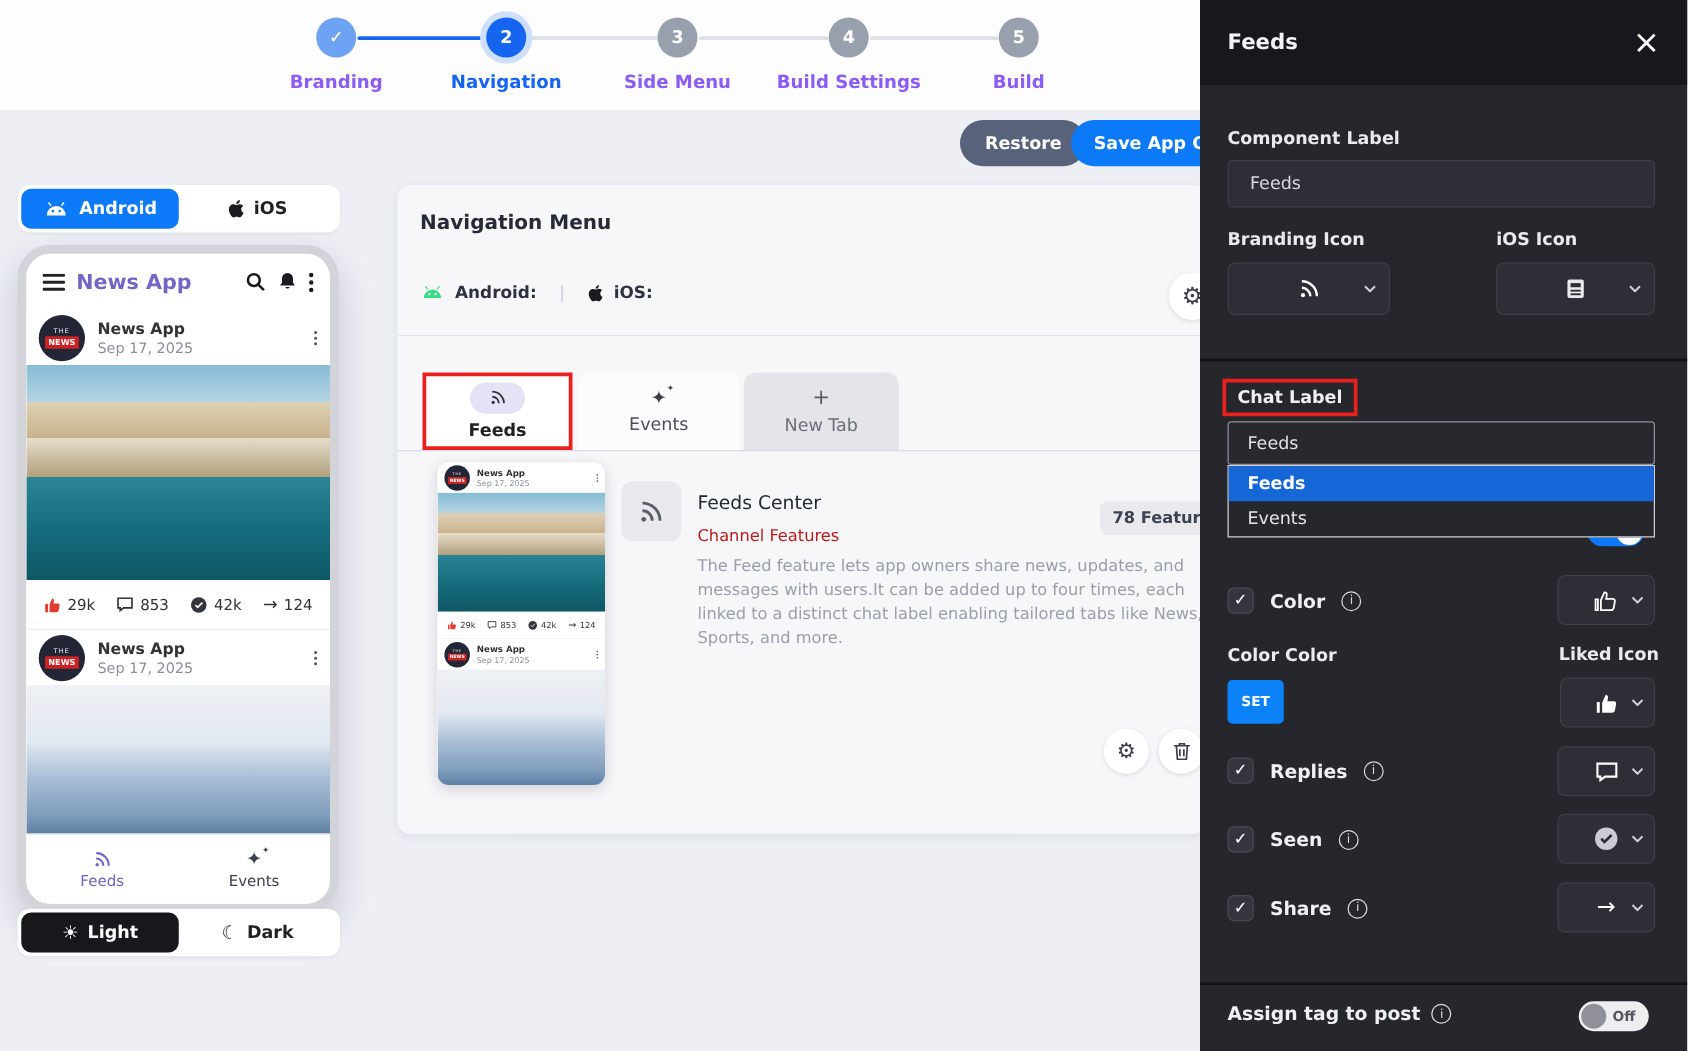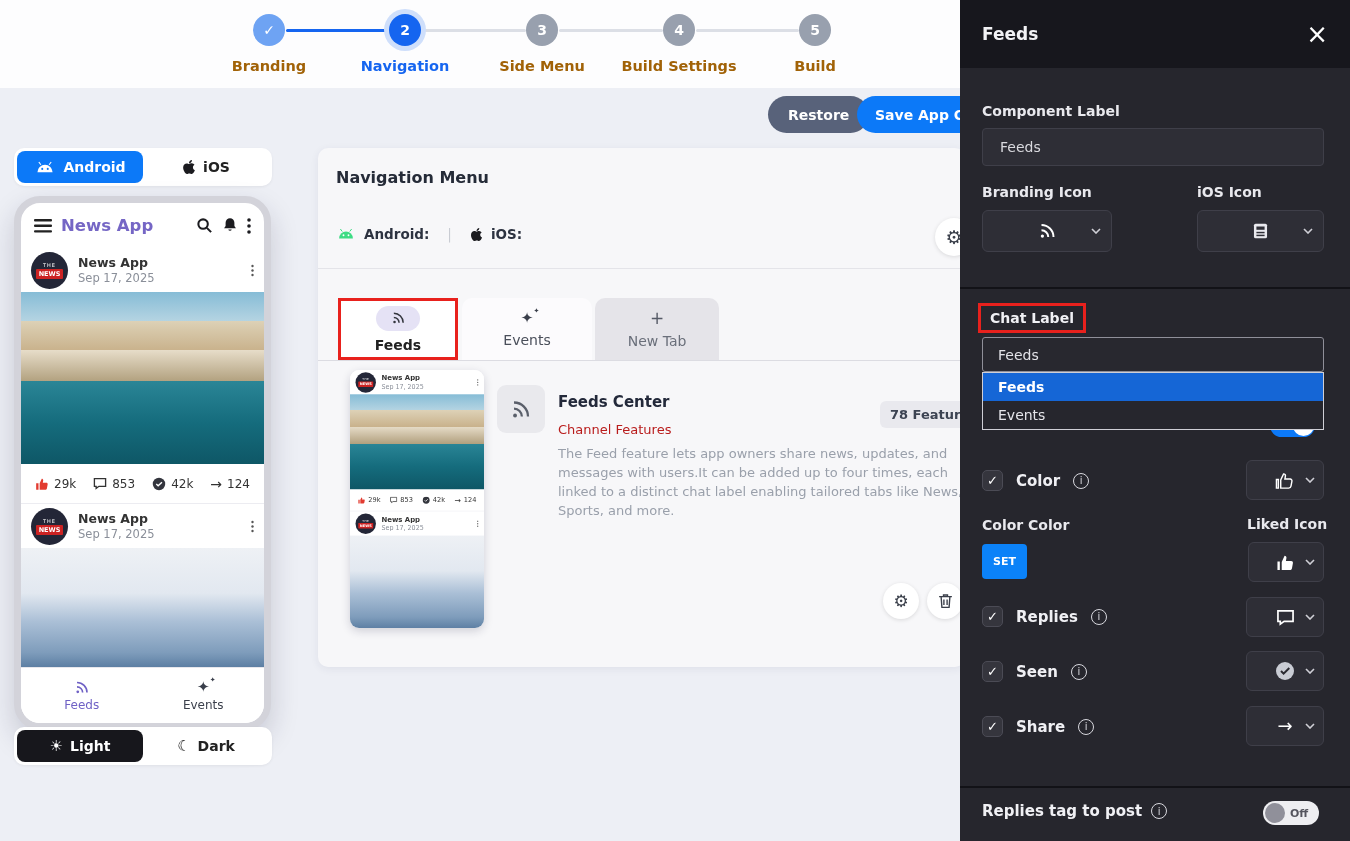--- a/index.html
+++ b/index.html
@@ -7,21 +7,21 @@
   .app { position:relative; width:1350px; height:841px; background:#edeff5; overflow:hidden; }
 
   
   .topstrip { position:absolute; left:0; top:0; width:960px; height:88px; background:#fdfdfe; }
   .step { position:absolute; top:14px; width:120px; margin-left:-60px; text-align:center; }
   .step .dot { width:32px; height:32px; border-radius:50%; margin:0 auto; display:flex; align-items:center; justify-content:center;
                color:#fff; font-weight:bold; font-size:14px; }
   .step.done .dot { background:#6ea3f3; }
   .step.active .dot { background:#1565f0; box-shadow:0 0 0 5px #cfdffb; }
   .step.todo .dot { background:#98a0ae; }
-  .step .lbl { margin-top:12px; font-size:14.5px; font-weight:bold; color:#a16207; }
+  .step .lbl { margin-top:12px; font-size:14.5px; font-weight:bold; color:#8b5cf6; }
   .step.active .lbl { color:#1565f0; }
   .conn { position:absolute; top:29px; height:3px; border-radius:2px; }
   .conn.blue { background:#1565f0; }
   .conn.gray { background:#dcdfe6; }
 
   .btn-pill { position:absolute; top:96px; height:37px; border-radius:19px; border:none; color:#fff;
               font-weight:bold; font-size:14px; font-family:inherit; padding:0 20px; cursor:pointer; }
   .btn-restore { left:768px; background:#58627a; }
   .btn-save { left:857px; background:#0c79f8; width:150px; text-align:left; padding-left:18px; white-space:nowrap; overflow:hidden; }
 
@@ -82,21 +82,21 @@
   .sparkle { position:relative; font-size:15px; color:#3a3f4b; line-height:1; }
   .sparkle i { position:absolute; font-style:normal; font-size:7px; top:-3px; right:-6px; }
   .plus-g { font-size:17px; color:#555a66; line-height:1; }
 
   .mini-wrap { position:absolute; left:32px; top:222px; width:134px; height:258px; background:#fff; border-radius:9px;
                box-shadow:0 3px 10px rgba(30,30,60,.18); overflow:hidden; }
   .mini-wrap .p-body { transform:scale(0.552); transform-origin:0 0; width:243px; height:468px; }
 
   .feat-icon { position:absolute; left:179px; top:237px; width:48px; height:48px; background:#e9e9ed;
                border-radius:9px; display:flex; align-items:center; justify-content:center; color:#5a5f6a; }
-  .feat-title { position:absolute; left:240px; top:245px; font-size:15px; font-weight:bold; color:#23293a;text-align:center; }
+  .feat-title { position:absolute; left:240px; top:245px; font-size:15px; font-weight:normal; color:#23293a;text-align:center; }
   .feat-sub { position:absolute; left:240px; top:274px; font-size:13px; color:#b91c1c; }
   .feat-desc { position:absolute; left:240px; top:297px; width:408px; font-size:13px; line-height:1.45; color:#9aa0ab; }
   .feat-badge { position:absolute; left:562px; top:253px; background:#e9e9ee; border-radius:6px; padding:6px 10px;
                 font-size:13px; font-weight:bold; color:#3c4352; white-space:nowrap; }
   .icon-circle { position:absolute; width:36px; height:36px; border-radius:50%; background:#fff;
                  box-shadow:0 1px 4px rgba(0,0,0,.12); display:flex; align-items:center; justify-content:center; color:#3a3f4a; }
 
   
   .panel { position:absolute; left:960px; top:0; width:390px; height:841px; background:#26262d; z-index:30; }
   .panel-head { height:68px; background:#17171d; display:flex; align-items:center; padding:0 22px; }
@@ -539,21 +539,21 @@
     <div class="idrop" style="top:706px;">
       <span class="arrow-ch" style="color:#fff;">→</span>
       <svg class="chev" width="10" height="6" viewBox="0 0 10 6">
           <path d="M1 1l4 4 4-4" stroke="#cfcfd6" stroke-width="1.6" fill="none"></path>
         </svg>
     </div>
 
     <div class="pdivider" style="top:786px;"></div>
 
     <div class="feat-row" style="top:802px; gap:9px;">
-      <span class="fl" style="font-size:15px;">Replies tag to post</span>
+      <span class="fl" style="font-size:15px;">Assign tag to post</span>
       <span class="info">i</span>
     </div>
     <div class="toggle-off">
       <div class="knob"></div>
       <span class="tl">Off</span>
     </div>
   </div>
 
 </div>
 

